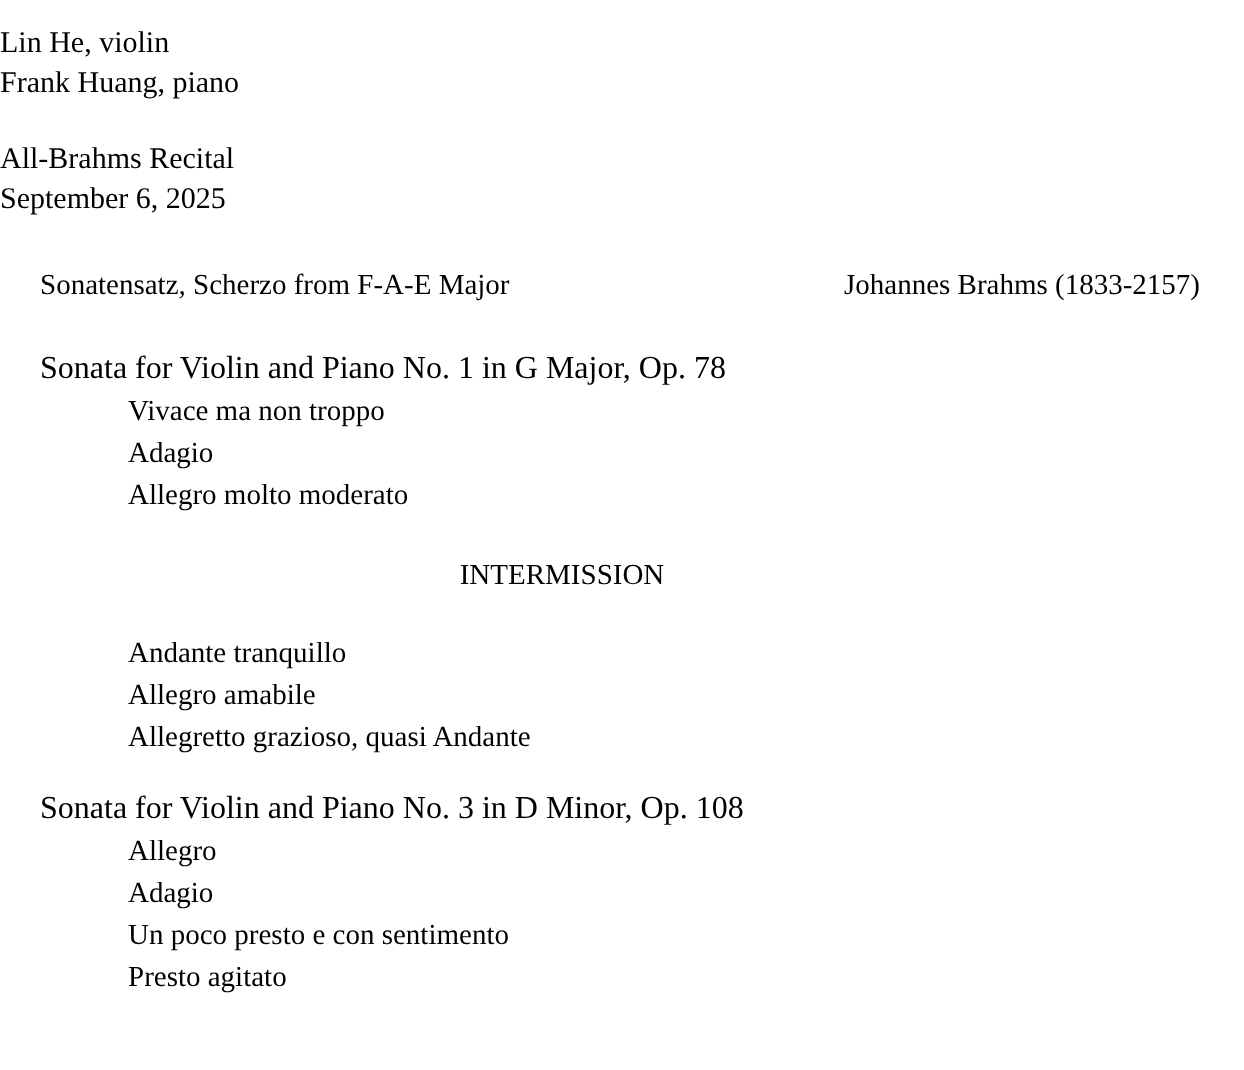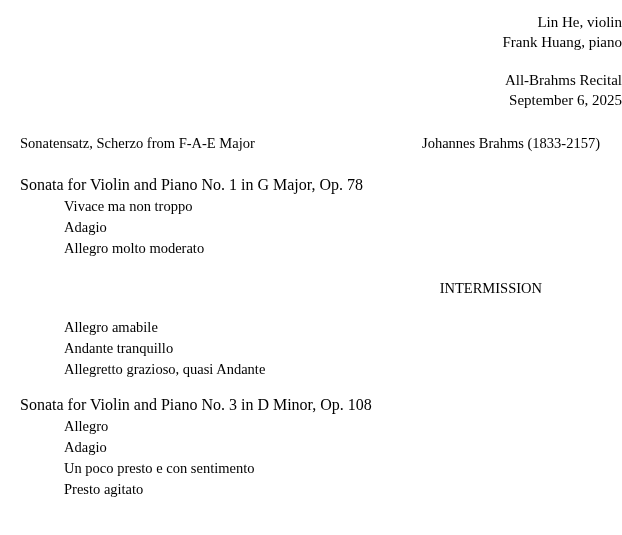--- a/index.html
+++ b/index.html
@@ -15,21 +15,21 @@
     position: relative;
     overflow: hidden;
   }
   .page {
     width: 622px;
     height: 535px;
     position: relative;
     box-sizing: border-box;
   }
   .header {
-    text-align: right;
+    text-align: left;
     padding-top: 12px;
   }
   .header-line {
     font-size: 15px;
     line-height: 20px;
     white-space: pre;
   }
   .header-gap {
     height: 18px;
   }
@@ -57,21 +57,21 @@
   }
   .movement {
     font-size: 14.5px;
     line-height: 21px;
     padding-left: 44px;
     white-space: pre;
   }
   .spacer-sm { height: 14px; }
   .spacer-md { height: 20px; }
   .intermission {
-    text-align: right;
+    text-align: center;
     font-size: 14.5px;
     line-height: 22px;
     padding-top: 18px;
     padding-bottom: 18px;
     padding-right: 60px;
     white-space: pre;
   }
   .work-single-title {
     font-size: 16px;
     line-height: 22px;
@@ -103,22 +103,22 @@
     <div class="work-block">
       <div class="work-single-title">Sonata for Violin and Piano No. 1 in G Major, Op. 78</div>
       <div class="movement">Vivace ma non troppo</div>
       <div class="movement">Adagio</div>
       <div class="movement">Allegro molto moderato</div>
     </div>
 
     <div class="intermission">INTERMISSION</div>
 
     <div class="work-block">
+      <div class="movement">Andante tranquillo</div>
       <div class="movement">Allegro amabile</div>
-      <div class="movement">Andante tranquillo</div>
       <div class="movement">Allegretto grazioso, quasi Andante</div>
     </div>
 
     <div class="spacer-sm"></div>
 
     <div class="work-block">
       <div class="work-single-title">Sonata for Violin and Piano No. 3 in D Minor, Op. 108</div>
       <div class="movement">Allegro</div>
       <div class="movement">Adagio</div>
       <div class="movement">Un poco presto e con sentimento</div>

